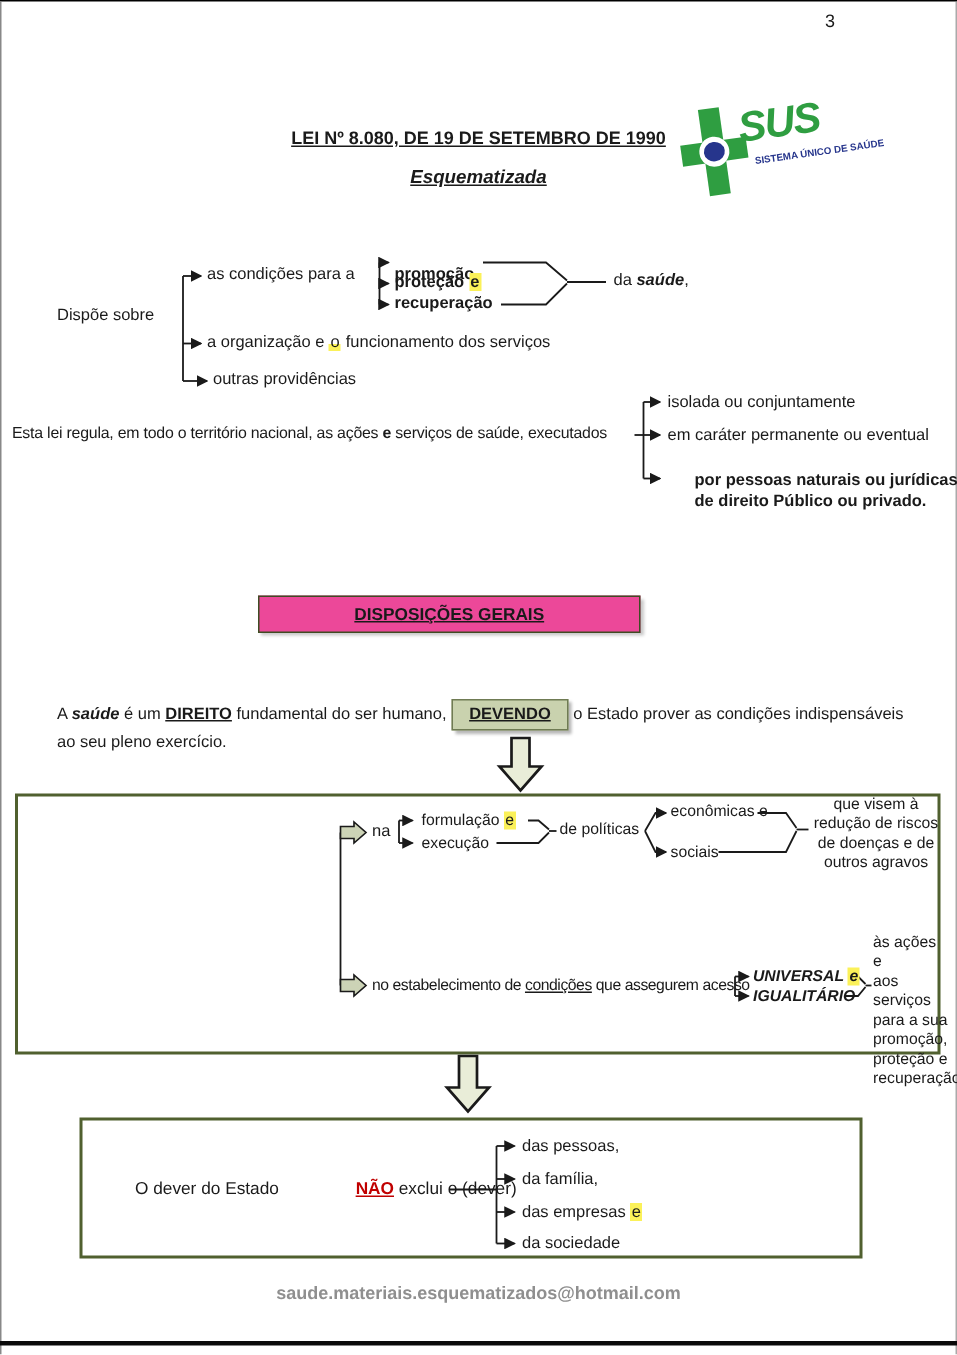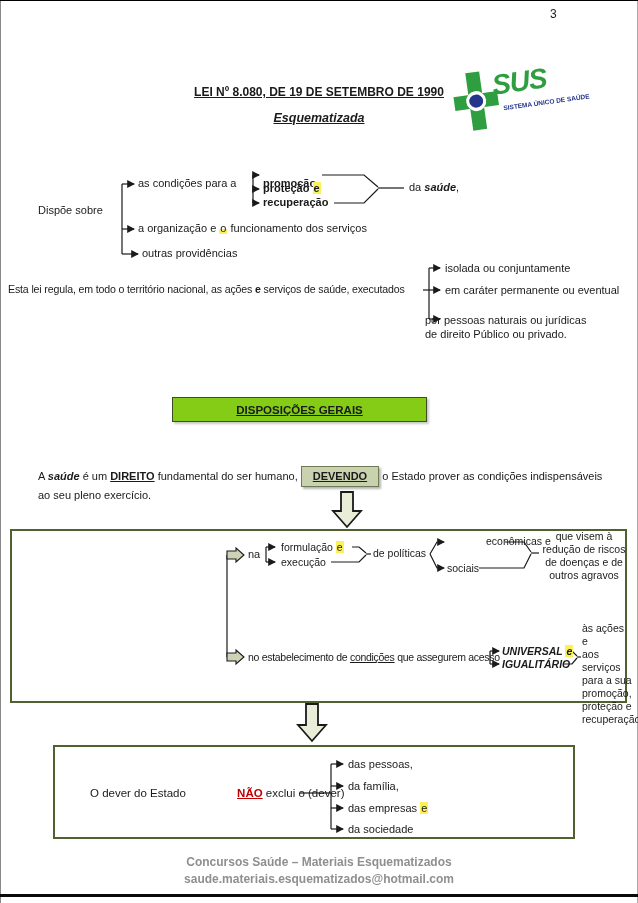--- a/index.html
+++ b/index.html
@@ -19,21 +19,21 @@
          font-weight:bold;font-size:12px;text-decoration:underline;}
   .subtitle{position:absolute;left:0;top:110px;width:638px;text-align:center;
          font-weight:bold;font-style:italic;font-size:12.5px;text-decoration:underline;}
   .logo{position:absolute;left:452px;top:62px;width:150px;height:66px;transform:rotate(-8deg);}
   .logo-sus{position:absolute;left:42px;top:2px;font-size:28px;font-weight:bold;font-style:italic;
             color:#2f9e41;letter-spacing:-1px;}
   .logo-cap{position:absolute;left:50px;top:38px;font-size:6.5px;font-weight:bold;color:#26358c;white-space:nowrap;}
   .lines{position:absolute;left:0;top:0;z-index:5;pointer-events:none;}
   .txt-layer{position:absolute;left:0;top:0;width:100%;height:100%;z-index:6;}
   .ln{fill:none;stroke:#1a1a1a;stroke-width:1.2;}
-  .section{position:absolute;left:172px;top:396px;width:253px;height:23px;background:#84cc16;
+  .section{position:absolute;left:172px;top:396px;width:253px;height:23px;background:#ec4899;
            border:1.5px solid #3f4c23;display:flex;align-items:center;justify-content:center;
            font-weight:bold;text-decoration:underline;font-size:11.5px;z-index:4;
            box-shadow:2px 2px 2px #c9c9c9;}
   .para{position:absolute;left:38px;top:465px;width:582px;font-size:11px;line-height:17px;white-space:normal;z-index:6;}
   .badge{display:inline-block;background:#c9d2ae;border:1px solid #6f7b53;padding:1px 11px;
          font-weight:bold;text-decoration:underline;box-shadow:2px 2px 2px #b5b5b5;}
   .obox{position:absolute;border:2px solid #50602f;background:transparent;z-index:3;box-sizing:border-box;}
   .multiline{white-space:normal;}
   .footer{position:absolute;left:0;top:853px;width:638px;text-align:center;color:#8f8f8f;
           font-size:12px;line-height:17px;font-weight:bold;z-index:6;}
@@ -134,32 +134,32 @@
     <div class="t b" style="left:263px;top:176px;">promoção</div>
     <div class="t b" style="left:263px;top:181px;"><span>proteção </span><span class="hl">e</span></div>
     <div class="t b" style="left:263px;top:195px;">recuperação</div>
     <div class="t" style="left:409px;top:180px;"><span>da </span><span class="b i">saúde</span><span>,</span></div>
     <div class="t" style="left:138px;top:221px;"><span>a organização e </span><span class="hlu">o</span><span> funcionamento dos serviços</span></div>
     <div class="t" style="left:142px;top:246px;">outras providências</div>
 
     <div class="t" style="left:8px;top:282px;font-size:10.6px;letter-spacing:-0.15px;"><span>Esta lei regula, em todo o território nacional, as ações </span><span class="b">e</span><span> serviços de saúde, executados</span></div>
     <div class="t" style="left:445px;top:261px;">isolada ou conjuntamente</div>
     <div class="t" style="left:445px;top:283px;">em caráter permanente ou eventual</div>
-    <div class="t" style="left:425px;top:312px;line-height:14px;">
+    <div class="t" style="left:463px;top:312px;line-height:14px;font-weight:bold;">
       <div>por pessoas naturais ou jurídicas</div>
       <div>de direito Público ou privado.</div>
     </div>
 
     <div class="para"><span>A </span><span class="b i">saúde</span><span> é um </span><span class="b u">DIREITO</span><span> fundamental do ser humano, </span><span class="badge">DEVENDO</span><span> o Estado prover as condições indispensáveis</span><br><span>ao seu pleno exercício.</span></div>
 
     <div class="t" style="left:248px;top:547px;">na</div>
     <div class="t sm" style="left:281px;top:540px;"><span>formulação </span><span class="hl">e</span></div>
     <div class="t sm" style="left:281px;top:555px;">execução</div>
     <div class="t sm" style="left:373px;top:546px;">de políticas</div>
-    <div class="t sm" style="left:447px;top:534px;margin-left:39px;">econômicas e</div>
+    <div class="t sm" style="left:447px;top:534px;">econômicas e</div>
     <div class="t sm" style="left:447px;top:561px;">sociais</div>
     <div class="t sm multiline center" style="left:540px;top:529px;width:88px;">
       <div>que visem à</div>
       <div>redução de riscos</div>
       <div>de doenças e de</div>
       <div>outros agravos</div>
     </div>
     <div class="t sm" style="left:248px;top:650px;letter-spacing:-0.3px;"><span>no estabelecimento de </span><span class="u">condições</span><span> que assegurem acesso</span></div>
     <div class="t sm b i" style="left:502px;top:644px;"><span>UNIVERSAL </span><span class="hl">e</span></div>
     <div class="t sm b i" style="left:502px;top:657px;">IGUALITÁRIO</div>
@@ -172,19 +172,18 @@
       <div>recuperação</div>
     </div>
 
     <div class="t" style="left:90px;top:786px;font-size:11.5px;"><span>O dever do Estado </span><span class="red">NÃO</span><span> exclui o (dever)</span></div>
     <div class="t" style="left:348px;top:757px;">das pessoas,</div>
     <div class="t" style="left:348px;top:779px;">da família,</div>
     <div class="t" style="left:348px;top:801px;"><span>das empresas </span><span class="hl">e</span></div>
     <div class="t" style="left:348px;top:822px;">da sociedade</div>
 
     <div class="footer">
-      <div>Concursos Saúde – Materiais Esquematizados</div>
       <div>saude.materiais.esquematizados@hotmail.com</div>
     </div>
     <div class="bottomline"></div>
   </div>
 
 </div>
 
 </body></html>

